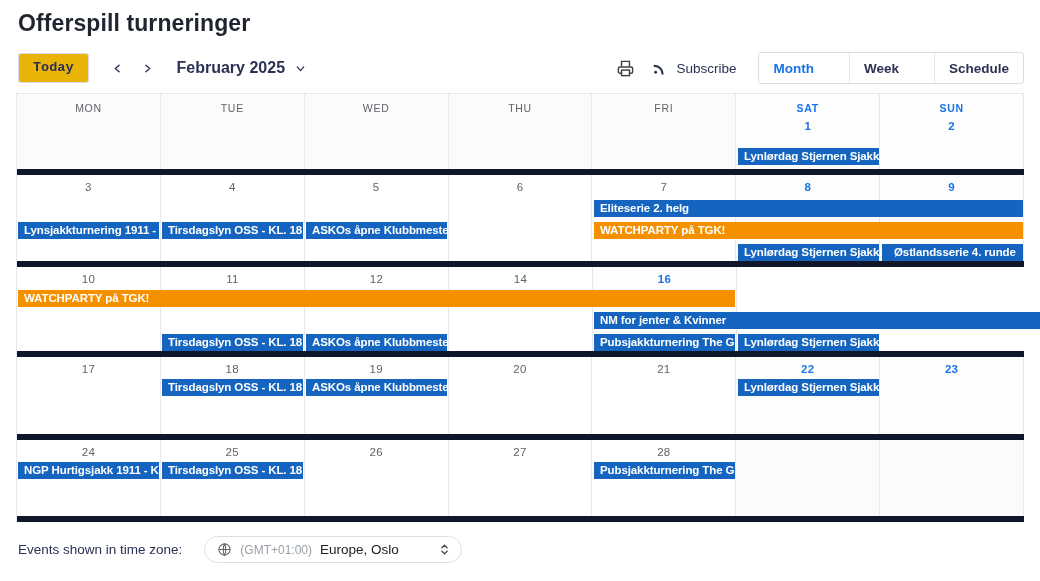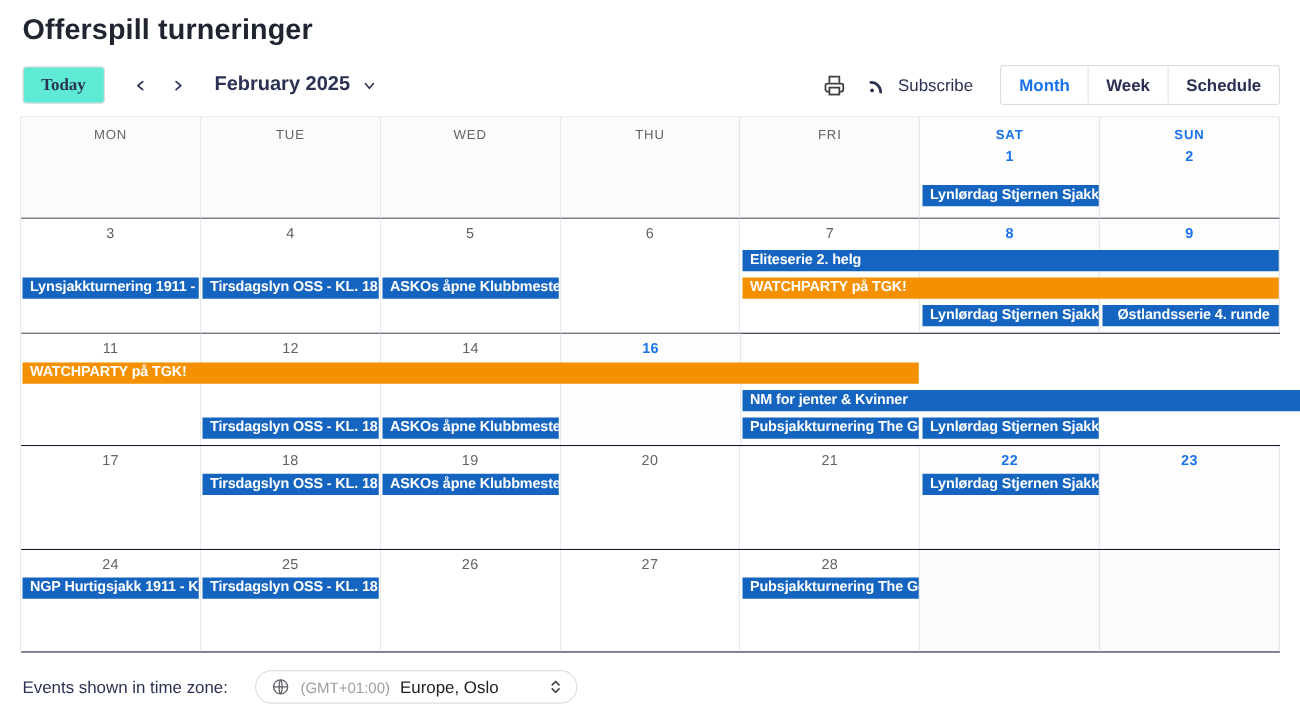--- a/index.html
+++ b/index.html
@@ -26,28 +26,28 @@
     display: flex;
     align-items: center;
     height: 50px;
     padding: 0 16px 0 18px;
     margin-top: 6px;
   }
 
   .today-btn {
     border: 1px solid #dadce0;
     border-radius: 3px;
-    background: #5eead4;
+    background: #eab308;
     font-size: 13.5px;
     font-weight: 600;
     color: #2b3153;
     padding: 7px 14px;
     line-height: 1;
     cursor: pointer;
-    font-family: Liberation Serif, serif;
+    font-family: Liberation Mono, monospace;
   }
 
   .nav-arrows { display: flex; align-items: center; margin-left: 14px; }
   .nav-arrow {
     width: 30px; height: 30px;
     display: flex; align-items: center; justify-content: center;
     cursor: pointer;
   }
   .nav-arrow svg { display: block; }
 
@@ -78,20 +78,21 @@
     margin-left: 10px; margin-right: 22px;
     font-size: 13.5px; color: #2b3153; cursor: pointer;
   }
 
   .viewswitch {
     display: flex;
     border: 1px solid #dadce0;
     border-radius: 3px;
     overflow: hidden;
     height: 32px;
+    gap: 21px;
   }
   .viewswitch div {
     padding: 0 14px;
     display: flex; align-items: center;
     font-size: 13.5px;
     font-weight: 600;
     color: #2b3153;
     border-left: 1px solid #e4e6ea;
     cursor: pointer;
     background: #fff;
@@ -103,21 +104,21 @@
   .calendar {
     position: relative;
     margin: 0 16px 0 16px;
     border-top: 1px solid #e6e8ec;
     border-left: 1px solid #e6e8ec;
     width: 1008px;
   }
   .week {
     display: flex;
     position: relative;
-    border-bottom: 1px solid #0f172a;
+    border-bottom: 6px solid #0f172a;
   }
   .w0 { height: 81px; }
   .w1 { height: 92px; }
   .w2 { height: 90px; }
   .w3 { height: 83px; }
   .w4 { height: 82px; }
 
   .cell {
     width: 144px;
     border-right: 1px solid #e6e8ec;
@@ -292,20 +293,23 @@
       </div>
       <div class="ev blue" style="left: 577px; width: 429px; top: 25px;">Eliteserie 2. helg</div>
       <div class="ev blue" style="left: 1px; width: 141px; top: 47px;">Lynsjakkturnering 1911 - KL. 18</div>
       <div class="ev blue" style="left: 145px; width: 141px; top: 47px;">Tirsdagslyn OSS - KL. 18:50</div>
       <div class="ev blue" style="left: 289px; width: 141px; top: 47px;">ASKOs åpne Klubbmesters</div>
       <div class="ev orange" style="left: 577px; width: 429px; top: 47px;">WATCHPARTY på TGK!</div>
       <div class="ev blue" style="left: 721px; width: 141px; top: 69px;">Lynlørdag Stjernen Sjakklub</div>
       <div class="ev blue" style="left: 865px; width: 141px; top: 69px; padding-left: 12px;">Østlandsserie 4. runde</div>
     </div>
     <div class="week w2">
+      <div class="cell">
+        <div class="daynum">10</div>
+      </div>
       <div class="cell">
         <div class="daynum">11</div>
       </div>
       <div class="cell">
         <div class="daynum">12</div>
       </div>
       <div class="cell">
         <div class="daynum">14</div>
       </div>
       <div class="cell weekend">

